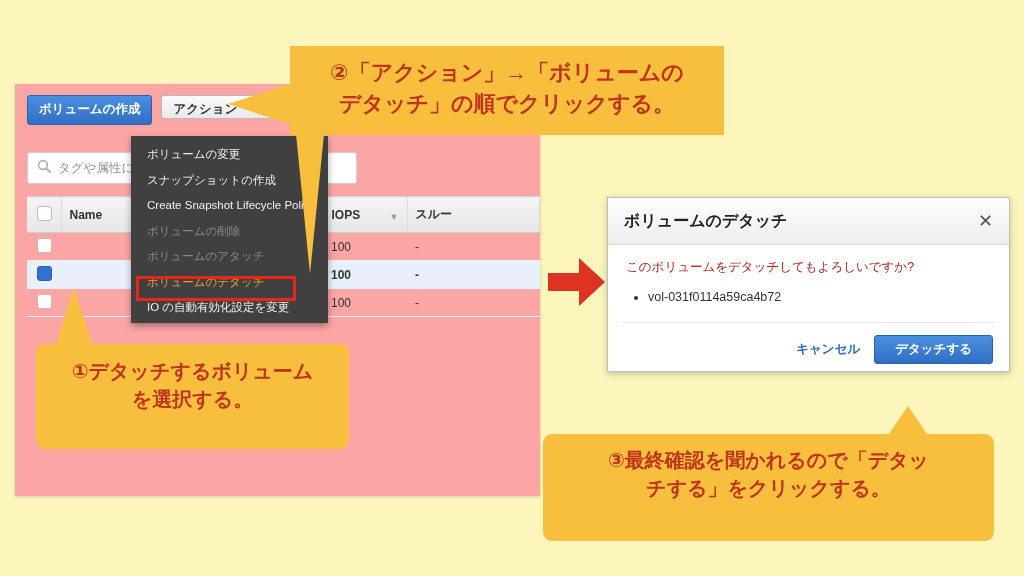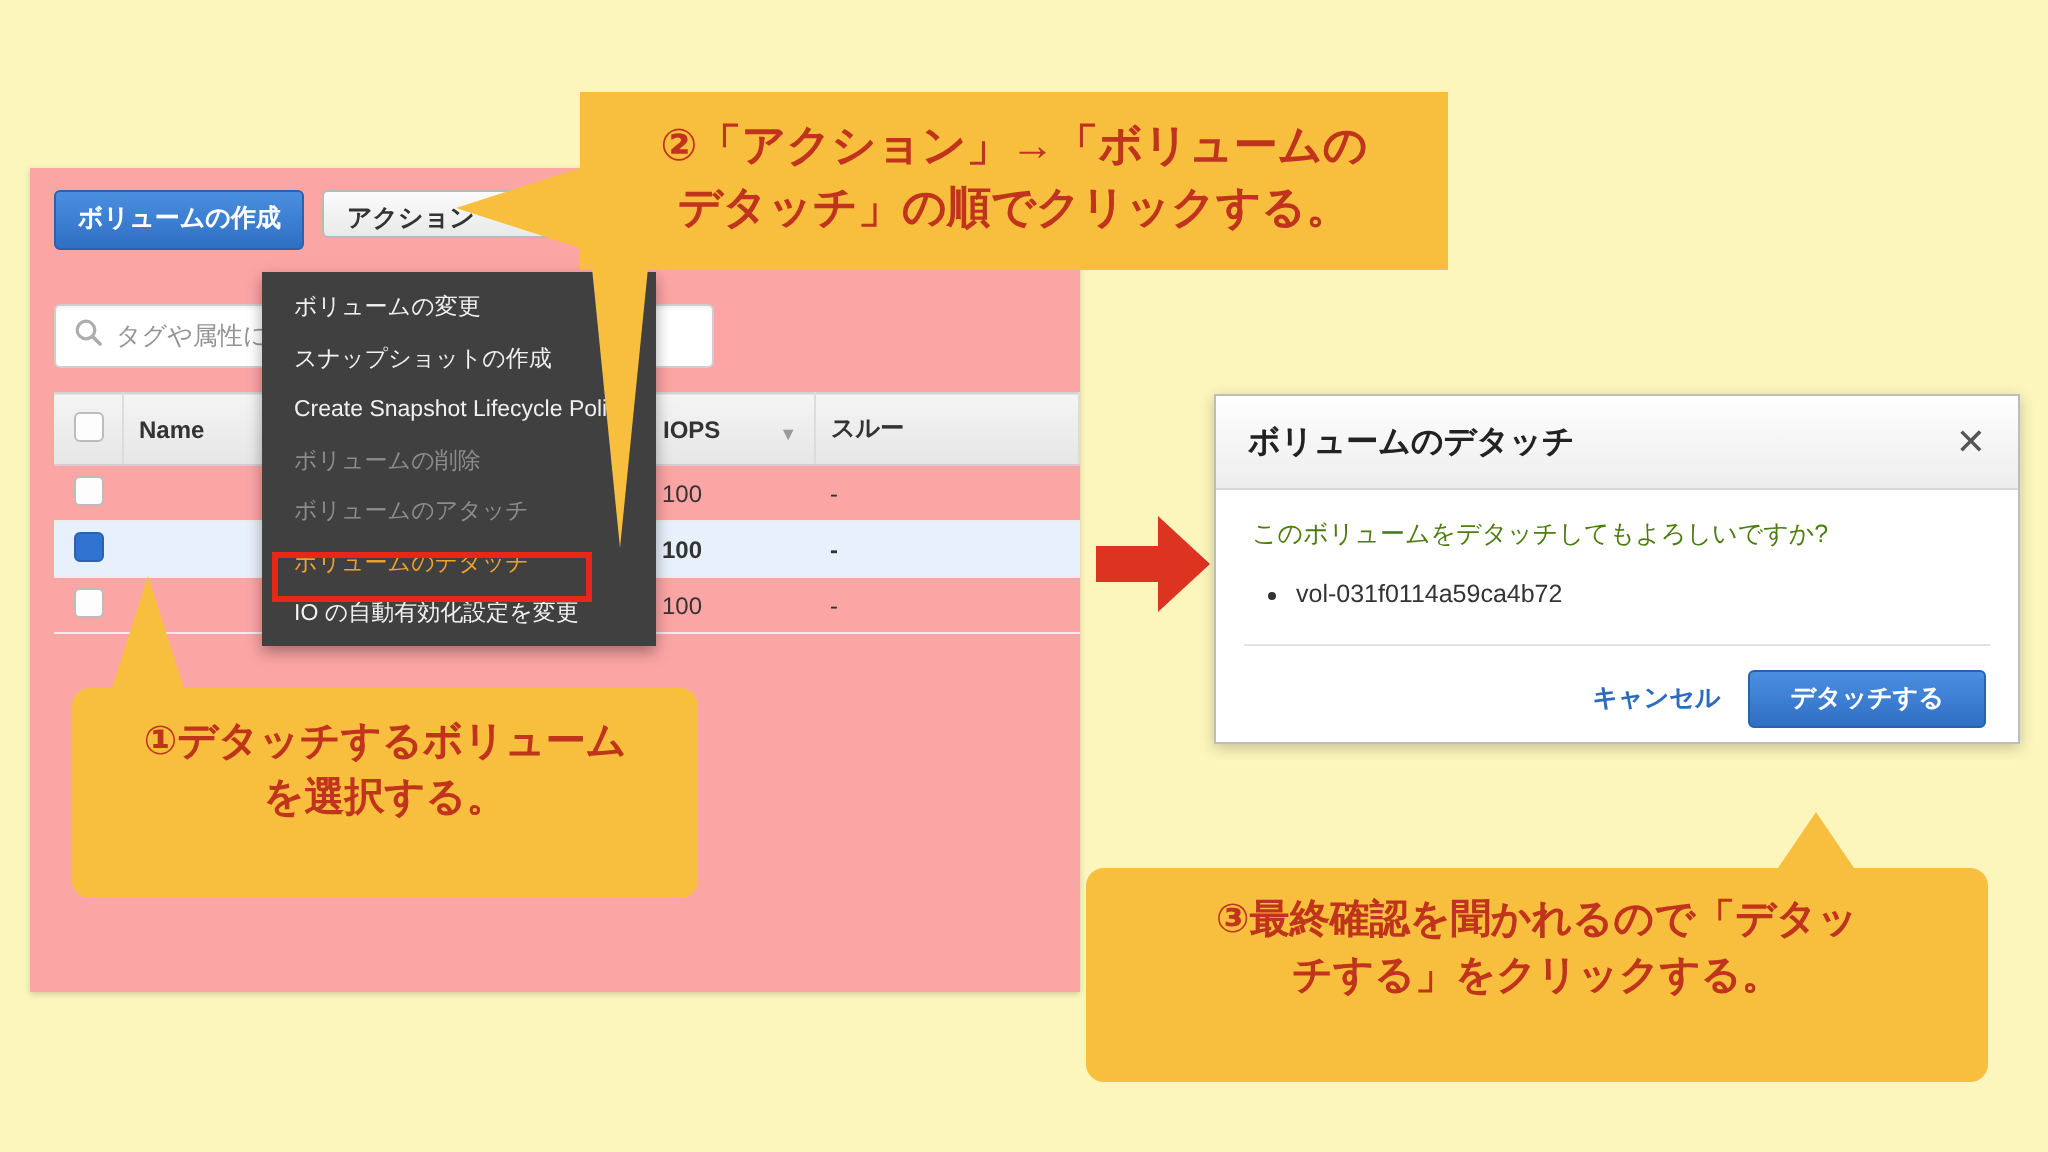--- a/index.html
+++ b/index.html
@@ -158,21 +158,21 @@
   }
   .modal-title {
     font-size: 16px; font-weight: bold; color: #222;
     flex: 1;
   }
   .modal-close {
     font-size: 18px; color: #555; line-height: 1;
     font-weight: 300;
   }
   .modal-body { padding: 14px 18px 0; }
-  .modal-q { font-size: 12.5px; color: #4d7c0f; }
+  .modal-q { font-size: 12.5px; color: #b91c1c; }
   .modal-list { margin: 12px 0 0 22px; }
   .modal-list li { font-size: 12.5px; color: #333; line-height: 1.5; }
   .modal-sep {
     margin: 15px 14px 0;
     border-top: 1px solid #e2e2e2;
   }
   .modal-foot {
     display: flex; align-items: center; justify-content: flex-end;
     gap: 14px;
     padding: 12px 16px 0;

